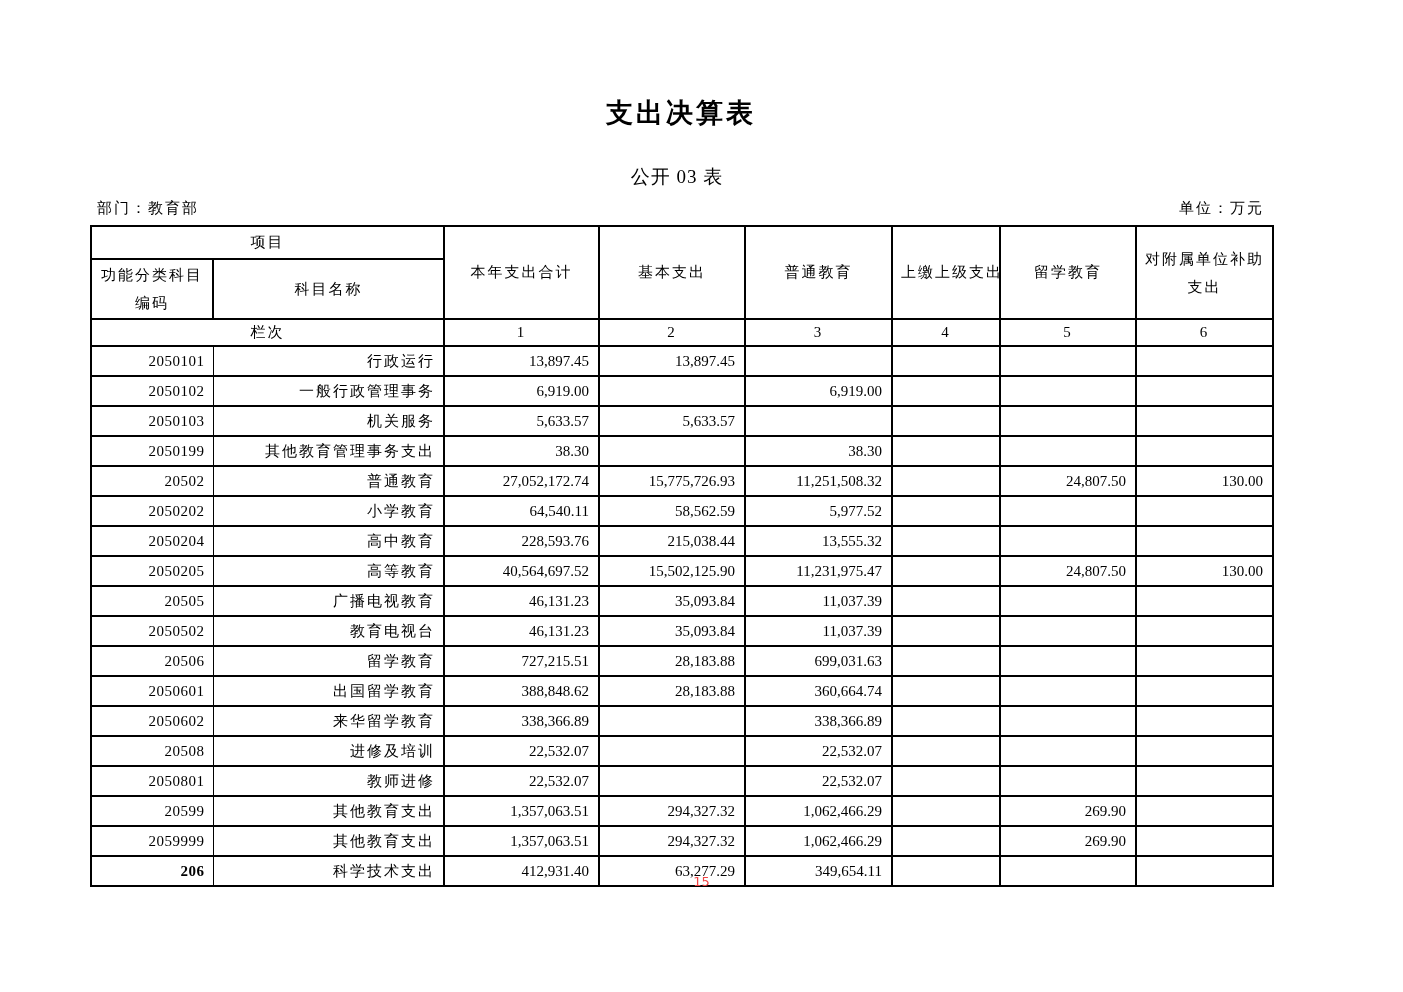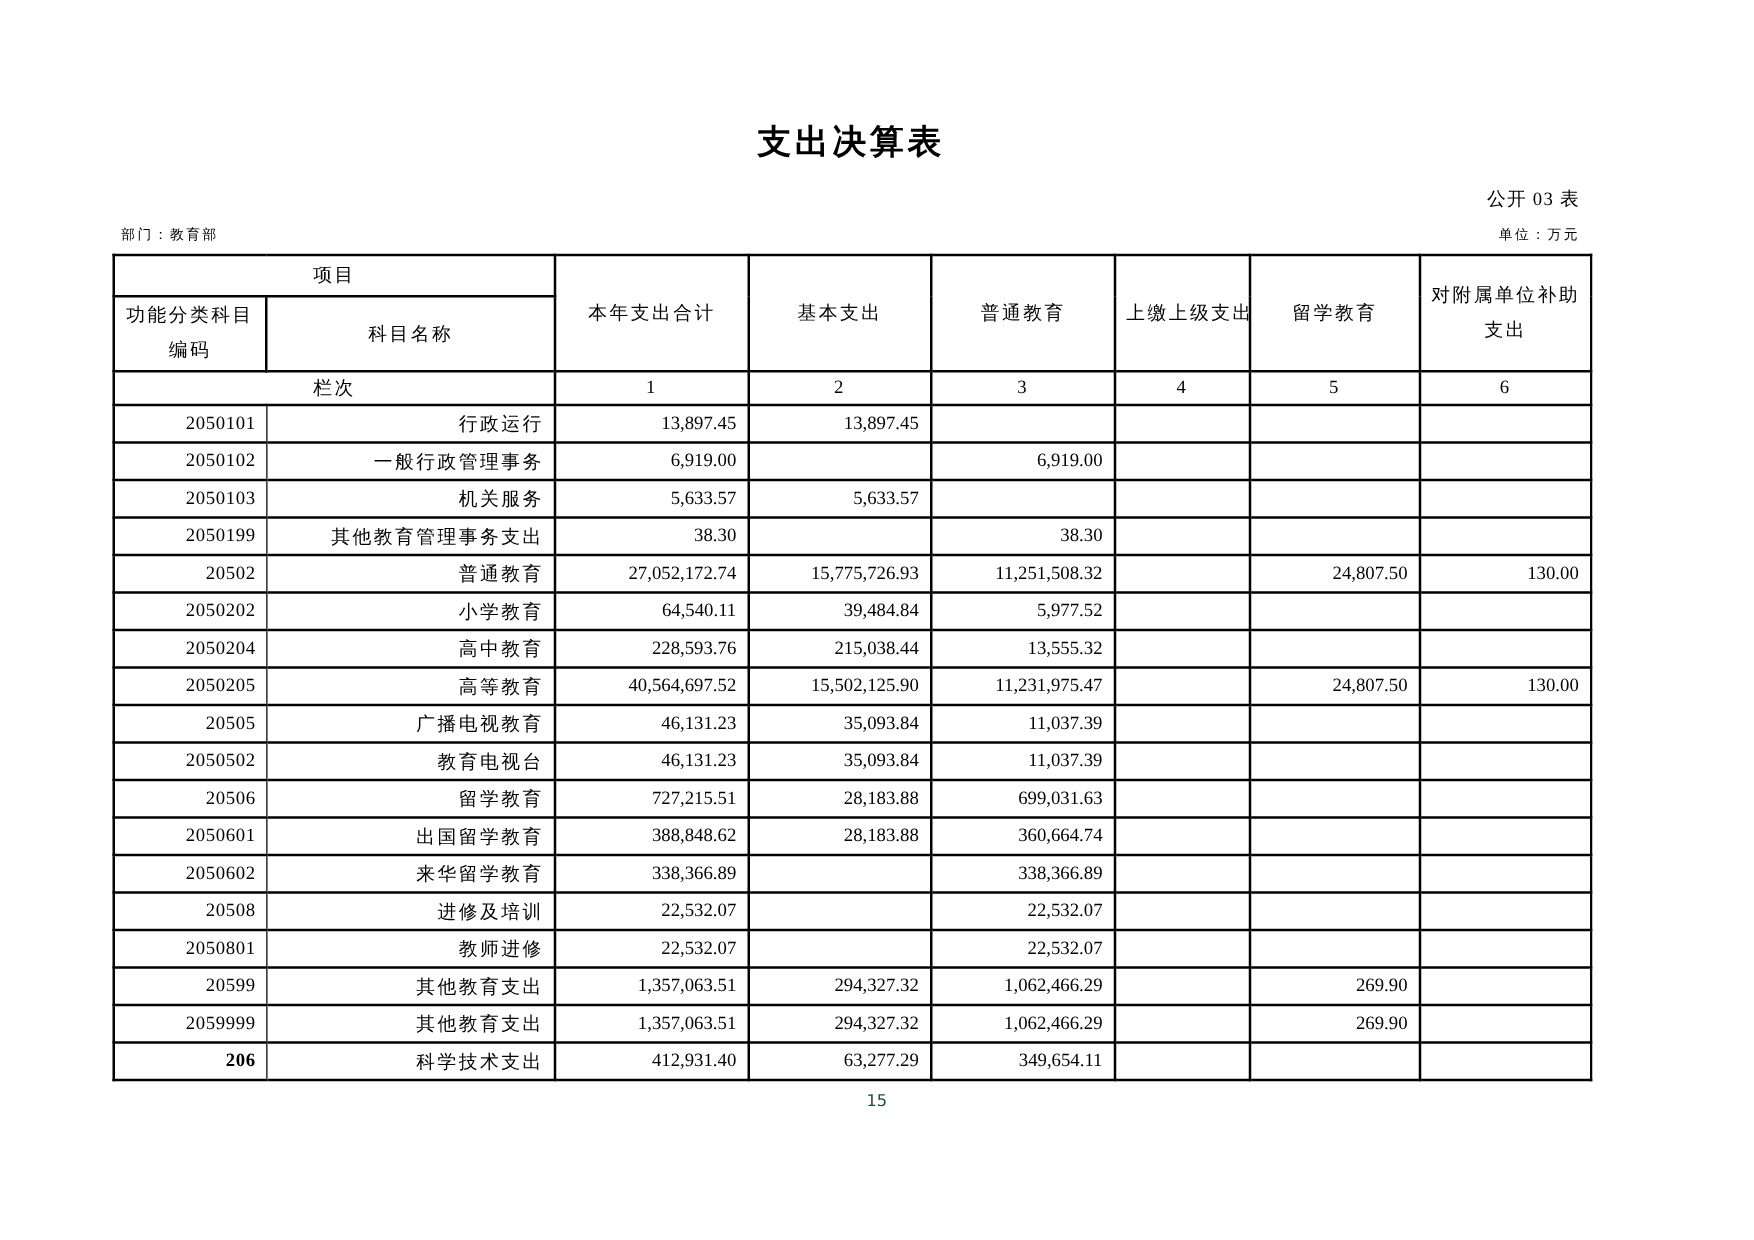--- a/index.html
+++ b/index.html
@@ -26,30 +26,30 @@
   }
   .title {
     margin: 100px 0 0 0;
     font-size: 27px;
     font-weight: bold;
     line-height: 1;
     text-align: center;
     letter-spacing: 3px;
   }
   .table-code {
-    margin-top: 26px;
-    font-size: 15px;
+    margin-top: 40px;
+    font-size: 19px;
     line-height: 1;
-    text-align: right;
+    text-align: center;
     padding-right: 8px;
     letter-spacing: 1px;
   }
   .meta-row {
     margin-top: 15px;
-    font-size: 11px;
+    font-size: 15px;
     line-height: 1;
     display: flex;
     justify-content: space-between;
     letter-spacing: 2px;
     text-align: right;
   }
   .meta-row .dept { padding-left: 7px; }
   .meta-row .unit { padding-right: 8px; }
 
   table.report {
@@ -104,21 +104,21 @@
   tbody td.bold { font-weight: bold; }
 
   .page-num {
     position: absolute;
     top: 874px;
     left: 0;
     width: 1403px;
     text-align: center;
     font-family: "DejaVu Sans", sans-serif;
     font-size: 13px;
-    color: #14532d;
+    color: #ef4444;
   }
 </style>
 </head>
 <body>
 
 <div class="sheet">
   <div class="content">
 
     <h1 class="title">支出决算表</h1>
 
@@ -218,21 +218,21 @@
             <td class="num">15,775,726.93</td>
             <td class="num">11,251,508.32</td>
             <td class="num"></td>
             <td class="num">24,807.50</td>
             <td class="num">130.00</td>
           </tr>
           <tr>
             <td class="code">2050202</td>
             <td class="name">小学教育</td>
             <td class="num">64,540.11</td>
-            <td class="num">39,484.84</td>
+            <td class="num">58,562.59</td>
             <td class="num">5,977.52</td>
             <td class="num"></td>
             <td class="num"></td>
             <td class="num"></td>
           </tr>
           <tr>
             <td class="code">2050204</td>
             <td class="name">高中教育</td>
             <td class="num">228,593.76</td>
             <td class="num">215,038.44</td>

